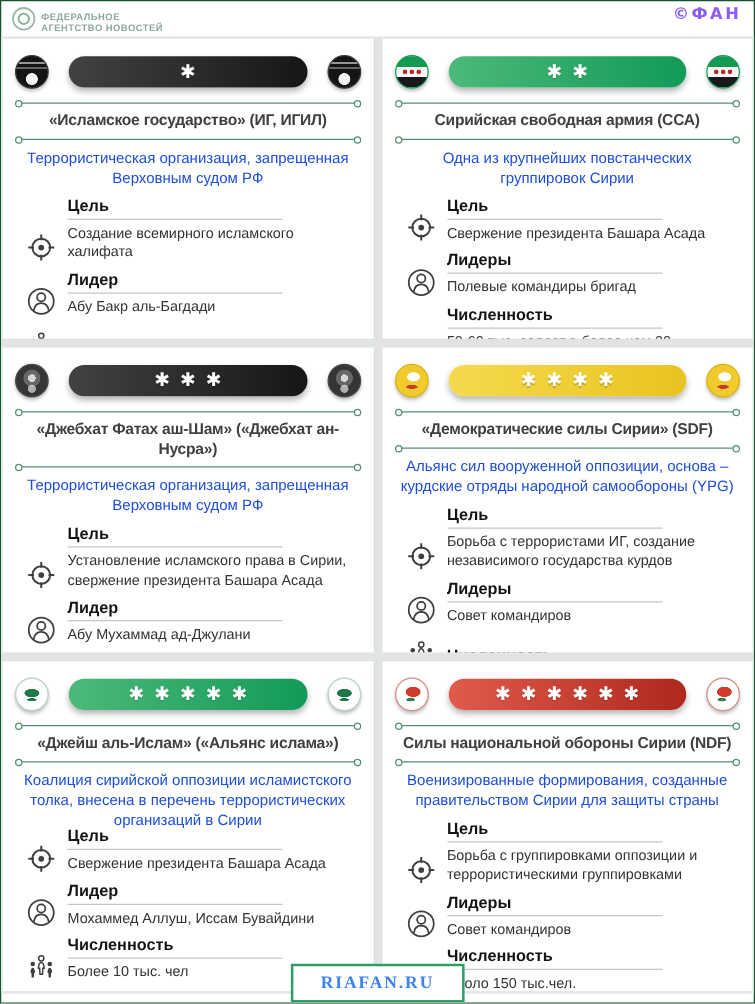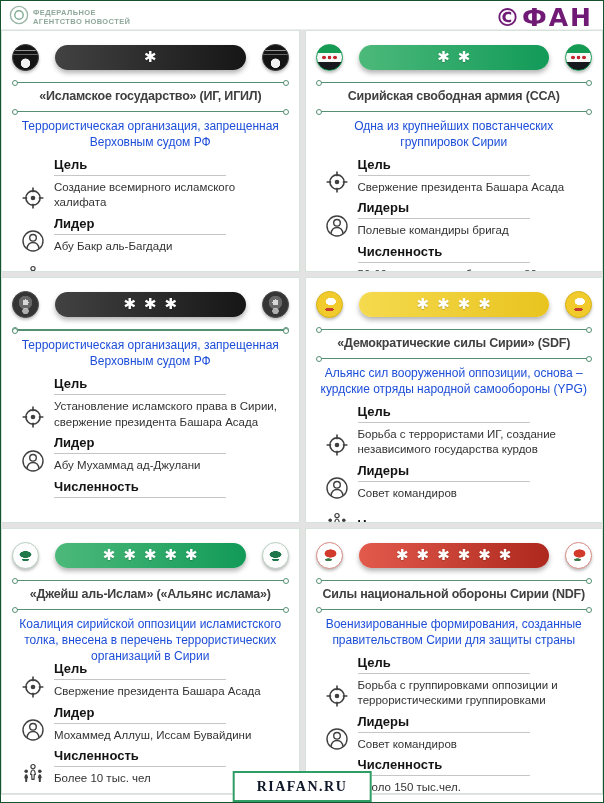--- a/index.html
+++ b/index.html
@@ -8,22 +8,22 @@
 
   .page { position:relative; width:604px; height:803px; border:1px solid #14532d;
           background:#fff; overflow:hidden; }
 
   
   .hdr { height:28px; display:flex; justify-content:space-between; align-items:flex-start;
          padding:4px 10px 0 8px; }
   .brand { display:flex; align-items:center; gap:4px; }
   .brand-txt { font-size:7.5px; font-weight:700; letter-spacing:.4px; color:#8fa89b;
                line-height:1.2; text-transform:uppercase; }
-  .wm { font-family:"DejaVu Sans", sans-serif; font-weight:700; font-size:25px;
-        color:#701a75; letter-spacing:2px; line-height:1; }
+  .wm { font-family:"DejaVu Sans", sans-serif; font-weight:700; font-size:13px;
+        color:#8b5cf6; letter-spacing:2px; line-height:1; }
 
   
   .grid { display:grid; grid-template-columns:1fr 1fr; grid-template-rows:242px 246px 266px;
           gap:5px; background:#e3e3e3; height:766px; border-top:1px solid #eee; }
   .card { background:#fff; border:1px solid #d5e3da; padding:8px 10px 6px;
           display:flex; flex-direction:column; overflow:hidden; }
 
   
   .pill-row { display:flex; align-items:center; justify-content:center; gap:16px; margin:5px 0 11px; }
   .flag { width:27px; height:27px; border-radius:50%; flex:0 0 auto;
@@ -82,21 +82,21 @@
   .ficon { flex:0 0 42px; display:flex; align-items:flex-start; justify-content:center; padding-top:4px; }
   .fbody { flex:1; padding-right:4px; }
   .flabel { font-weight:700; font-size:13px; color:#141414; padding-bottom:3px;
             border-bottom:1px solid #c6c6c6; max-width:172px; }
   .fvalue { font-size:11.5px; line-height:1.35; color:#333; padding-top:4px; }
 
   
   .footer-box { position:absolute; bottom:0; left:50%; transform:translateX(-50%);
           background:#fff; border:2px solid #2f9e66; padding:4px 22px 5px; z-index:5; }
   .footer-txt { font-family:"Liberation Serif", serif; font-weight:700; font-size:14px;
-          letter-spacing:1.5px; color:#0f172a; }
+          letter-spacing:1.5px; color:#3b82f6; }
 </style>
 </head>
 <body>
 
 <div class="page">
 
   <div class="hdr">
     <div class="brand">
       <span>
         <svg width="20" height="20" viewBox="0 0 20 20">
@@ -241,20 +241,21 @@
 
   <section class="card theme-dark">
     <div class="pill-row">
       <span class="flag nusra-flag"></span>
       <span class="pill">
         <span class="stars">✱✱✱</span>
       </span>
       <span class="flag nusra-flag"></span>
     </div>
     <div class="rule"></div>
+    <h2 class="title">«Джебхат Фатах аш-Шам» («Джебхат ан-Нусра»)</h2>
     <div class="rule"></div>
     <p class="desc">Террористическая организация, запрещенная Верховным судом РФ</p>
 
     <div class="field">
       <span class="ficon">
         <svg width="26" height="26" viewBox="0 0 26 26" fill="none" stroke="#3f3f3f" stroke-width="1.6">
           <circle cx="13" cy="13" r="7.1"></circle>
           <circle cx="13" cy="13" r="2.3" fill="#3f3f3f" stroke="none"></circle>
           <path d="M13 2.6 V7.2 M13 18.8 V23.4 M2.6 13 H7.2 M18.8 13 H23.4"></path>
         </svg>

